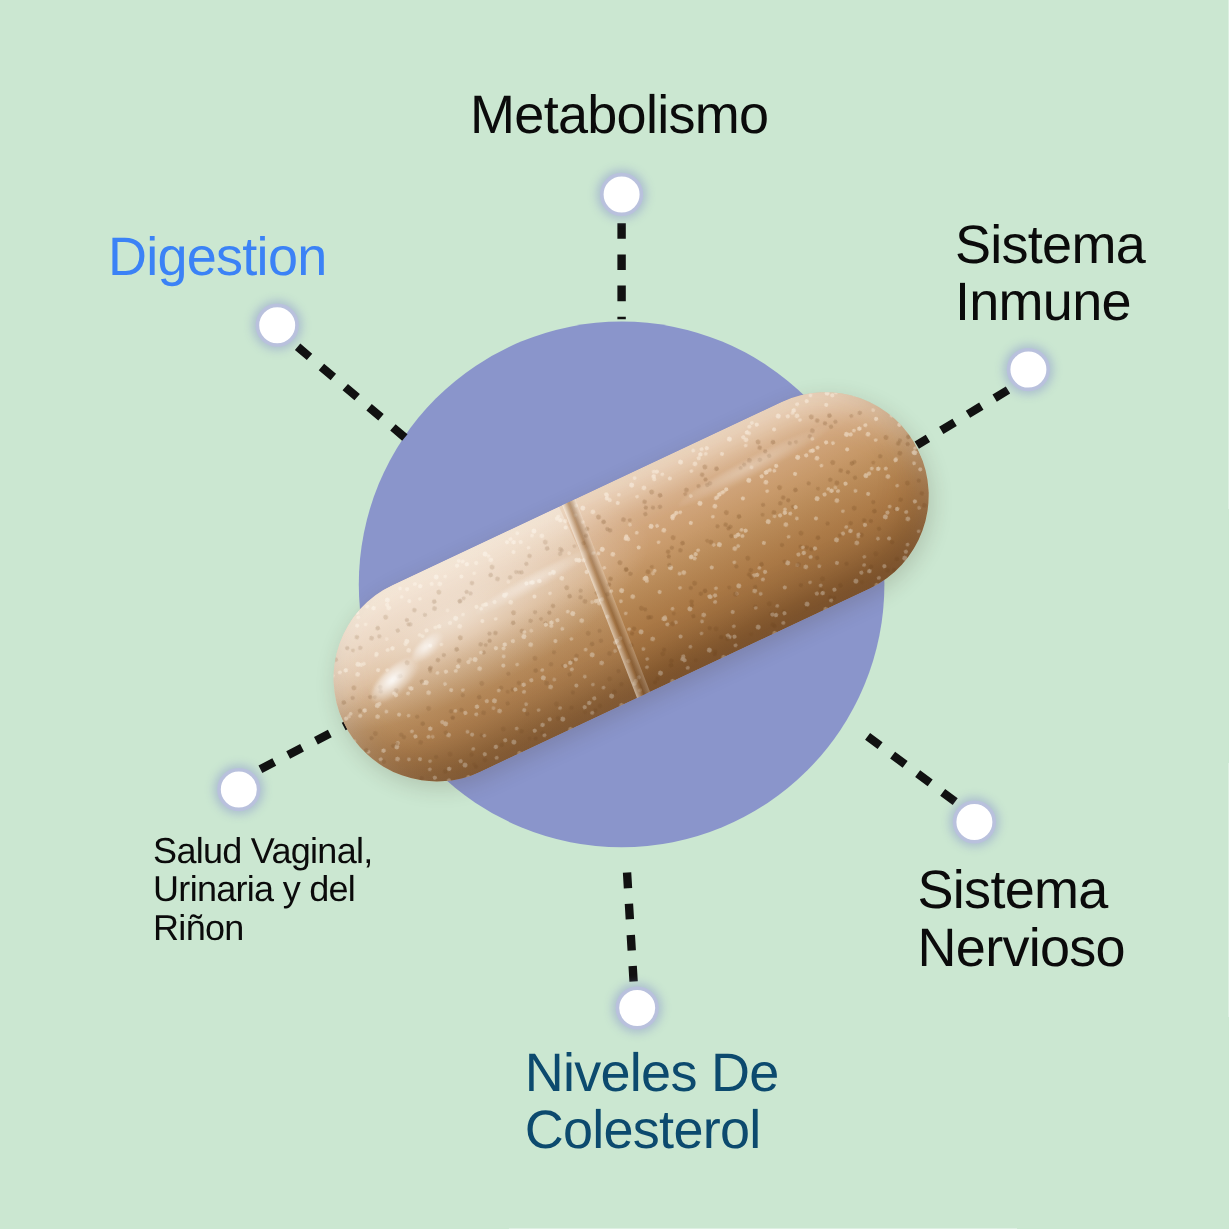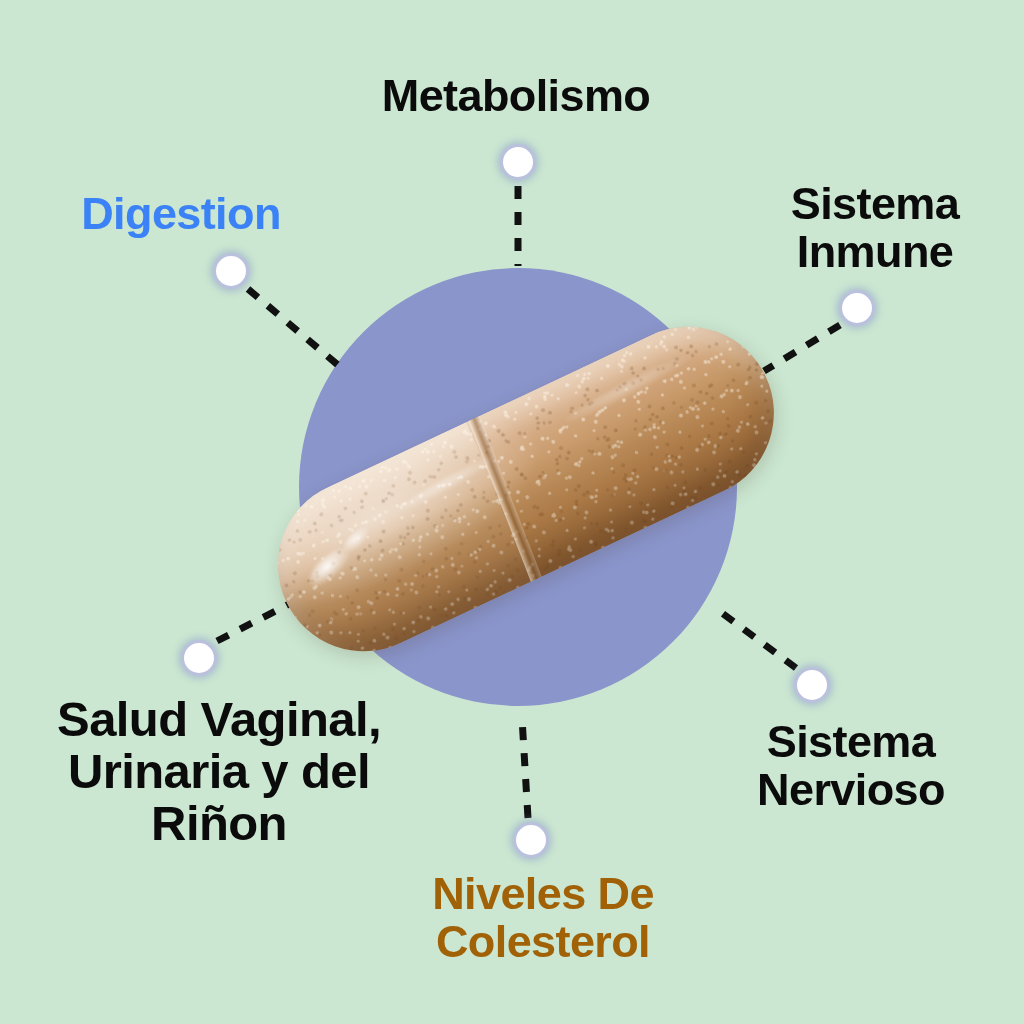--- a/index.html
+++ b/index.html
@@ -164,32 +164,31 @@
     border-radius: 50%;
     background: #ffffff;
     border: 3px solid #b9c1dd;
     box-shadow: 0 0 7px 3px rgba(138,149,203,0.45);
     box-sizing: border-box;
   }
   
   .label {
     position: absolute;
     color: #0b0b0b;
-    font-weight: 700;
+    font-weight: 400;
     font-size: 45px;
     line-height: 1.06;
     letter-spacing: -0.6px;
     white-space: pre-line;
-    text-align: center;
     transform: translate(-50%, 0);
   }
   .label.l-metabolismo     { left: 516px; top: 72px;  }
   .label.l-digestion       { left: 181px; top: 190px; }
   .label.l-inmune          { left: 875px; top: 180px; }
-  .label.l-vaginal         { left: 219px; top: 694px; font-size: 49px; }
+  .label.l-vaginal         { left: 219px; top: 694px; font-size: 30px; }
   .label.l-colesterol      { left: 543px; top: 870px; }
   .label.l-nervioso        { left: 851px; top: 718px; }
 </style>
 </head>
 <body>
 
 <div id="stage">
 
   <div class="bg" style="background: rgb(203, 231, 209);"></div>
 
@@ -224,18 +223,18 @@
   <div class="node-dot" style="left: 531px; top: 840px; background: rgb(255, 255, 255); border-color: rgb(185, 193, 221);"></div>
   <div class="node-dot" style="left: 812px; top: 685px; background: rgb(255, 255, 255); border-color: rgb(185, 193, 221);"></div>
 
   <div class="label l-metabolismo" style="color: rgb(11, 11, 11);">Metabolismo</div>
   <div class="label l-digestion" style="color: #3b82f6;">Digestion</div>
   <div class="label l-inmune" style="color: rgb(11, 11, 11);">Sistema
 Inmune</div>
   <div class="label l-vaginal" style="color: rgb(11, 11, 11);">Salud Vaginal,
 Urinaria y del
 Riñon</div>
-  <div class="label l-colesterol" style="color: #a16207;">Niveles De
+  <div class="label l-colesterol" style="color: #0c4a6e;">Niveles De
 Colesterol</div>
   <div class="label l-nervioso" style="color: rgb(11, 11, 11);">Sistema
 Nervioso</div>
 
 </div>
 
 </body></html>

